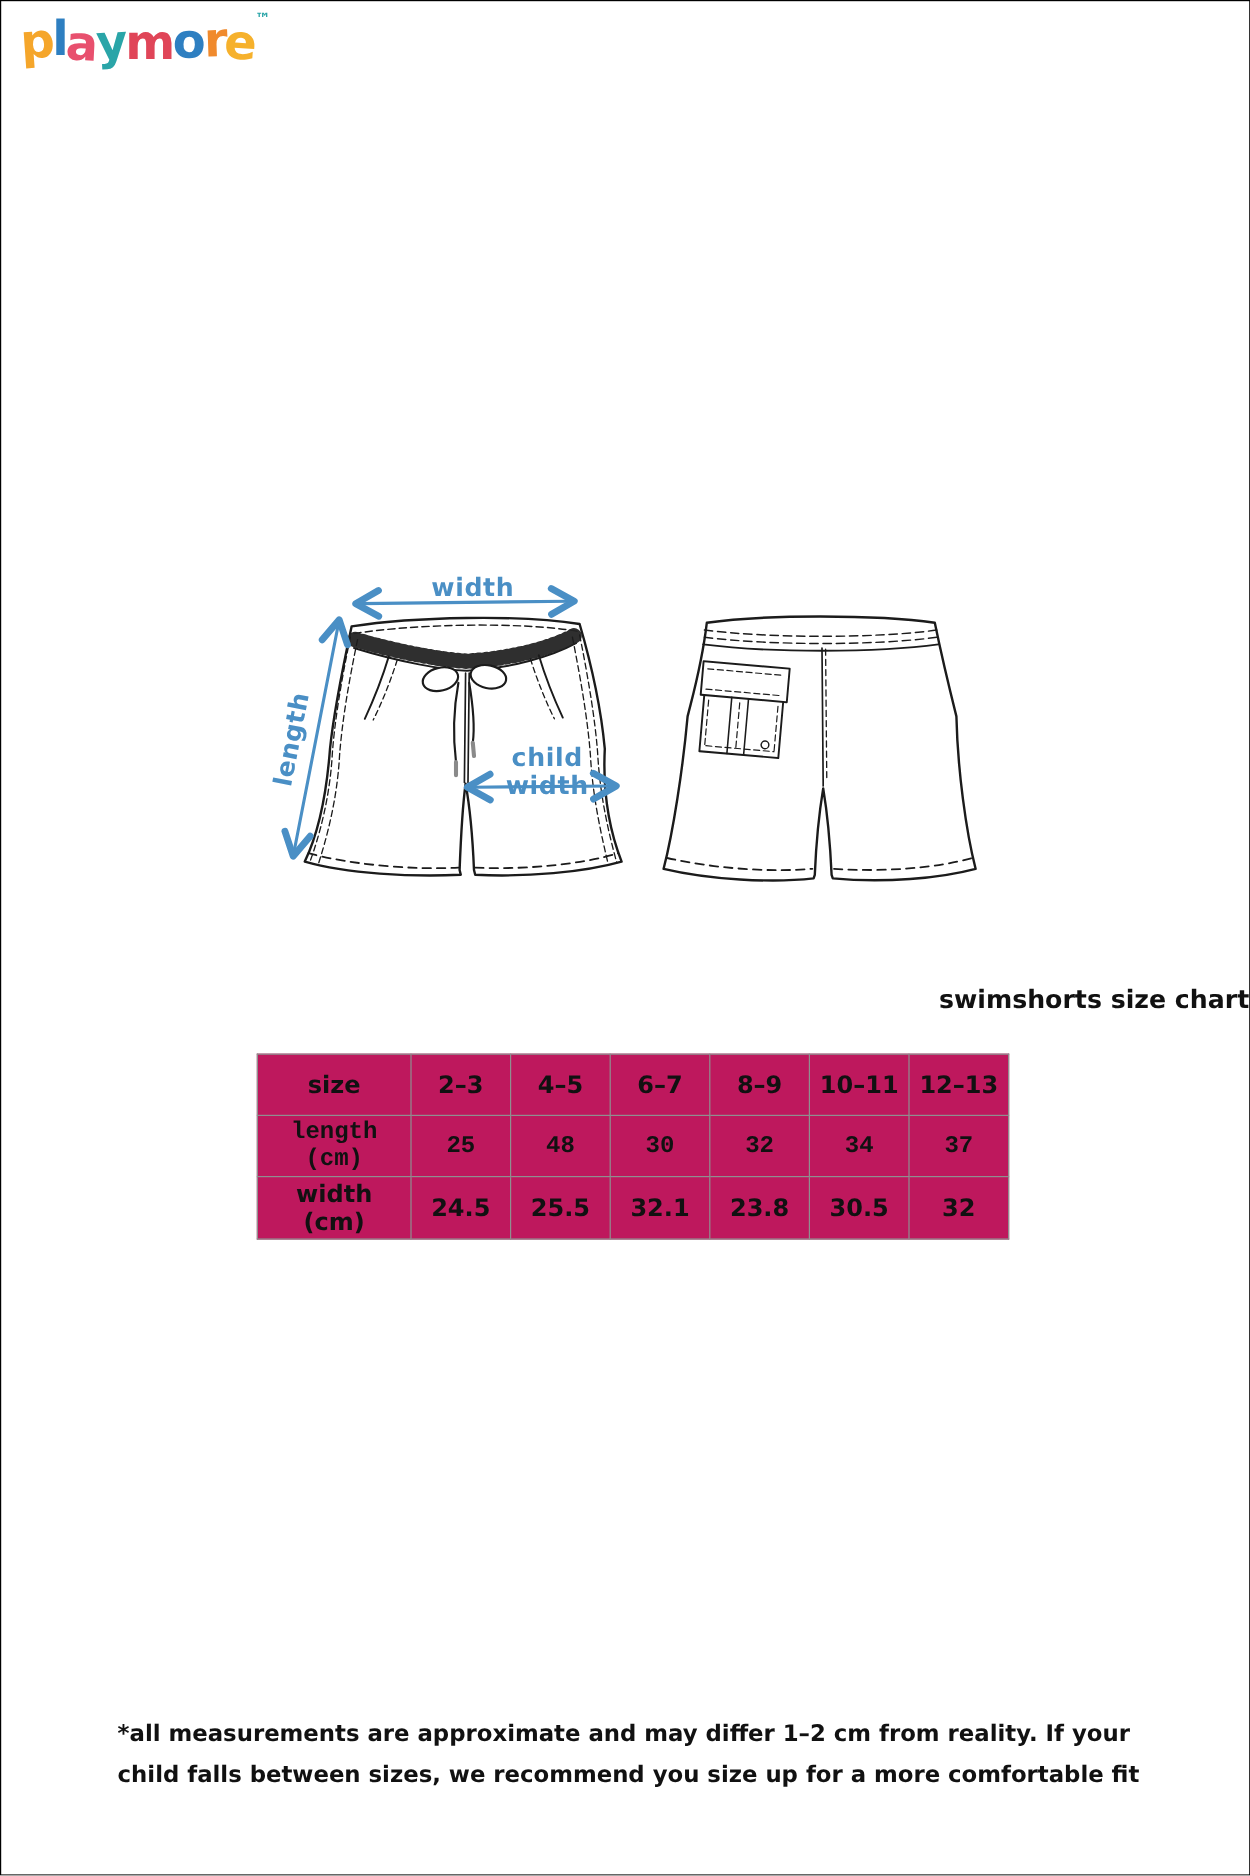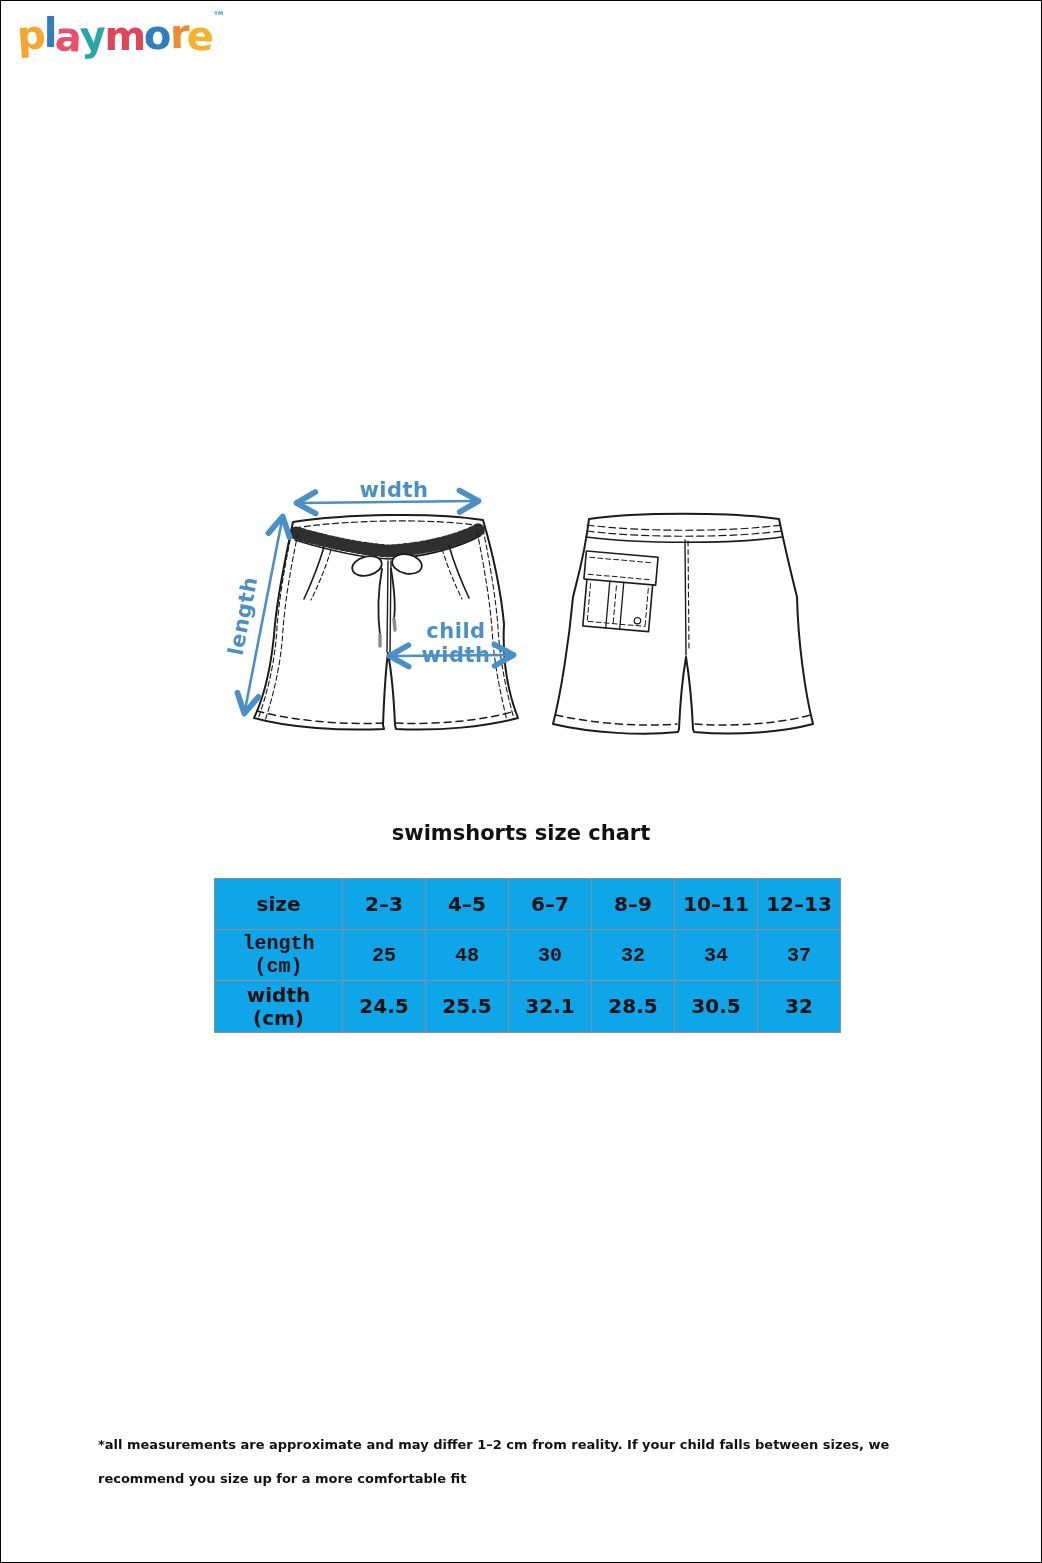--- a/index.html
+++ b/index.html
@@ -46,47 +46,47 @@
     text-align:center;
     font-size:21px;
     font-weight:700;
     color:var(--accent,#4A8FC5);
     letter-spacing:0.5px;
   }
 
   
   .chart-title{
     position:absolute;left:0;right:0;top:820px;
-    text-align:center;
+    text-align:right;
     font-size:21px;font-weight:700;
   }
   table.size-chart{
     position:absolute;left:213px;top:877px;
     border-collapse:collapse;
     table-layout:fixed;
-    background:#0ea5e9;
+    background:#be185d;
   }
   table.size-chart th, table.size-chart td{
     border:1px solid #8f8f8f;
     text-align:center;
     vertical-align:middle;
     font-size:20px;
     font-weight:700;
     padding:0 4px;
     line-height:1.15;
   }
   tr.r-head{height:51px;}
   tr.r-1{height:51px;font-family:Liberation Mono, monospace;}
   tr.r-2{height:52px;}
   tr.r-3{height:55px;}
 
   
   .footnote{
     position:absolute;left:97px;top:1427px;width:866px;
-    font-size:13px;font-weight:600;
+    font-size:19px;font-weight:600;
     line-height:34px;
   }
 </style>
 </head>
 <body>
 
 <div class="page">
 
   <div class="logo">
     <span class="lt" style="color: rgb(245, 166, 43);">p</span><span class="lt" style="color: rgb(46, 127, 193);">l</span><span class="lt" style="color: rgb(232, 80, 110);">a</span><span class="lt" style="color: rgb(42, 165, 168);">y</span><span class="lt" style="color: rgb(224, 69, 88);">m</span><span class="lt" style="color: rgb(46, 127, 193);">o</span><span class="lt" style="color: rgb(240, 138, 45);">r</span><span class="lt" style="color: rgb(246, 177, 44);">e</span><span class="tm" style="color: rgb(42, 165, 168);">™</span>
@@ -221,21 +221,21 @@
         <td>30</td>
         <td>32</td>
         <td>34</td>
         <td>37</td>
       </tr>
       <tr class="r-2">
         <td>width (cm)</td>
         <td>24.5</td>
         <td>25.5</td>
         <td>32.1</td>
-        <td>28.5</td>
+        <td>23.8</td>
         <td>30.5</td>
         <td>32</td>
       </tr>
     </tbody>
   </table>
 
   <div class="footnote">*all measurements are approximate and may differ 1–2 cm  from reality. If your child falls between sizes, we recommend you size up for a more comfortable fit</div>
 
 </div>
 

